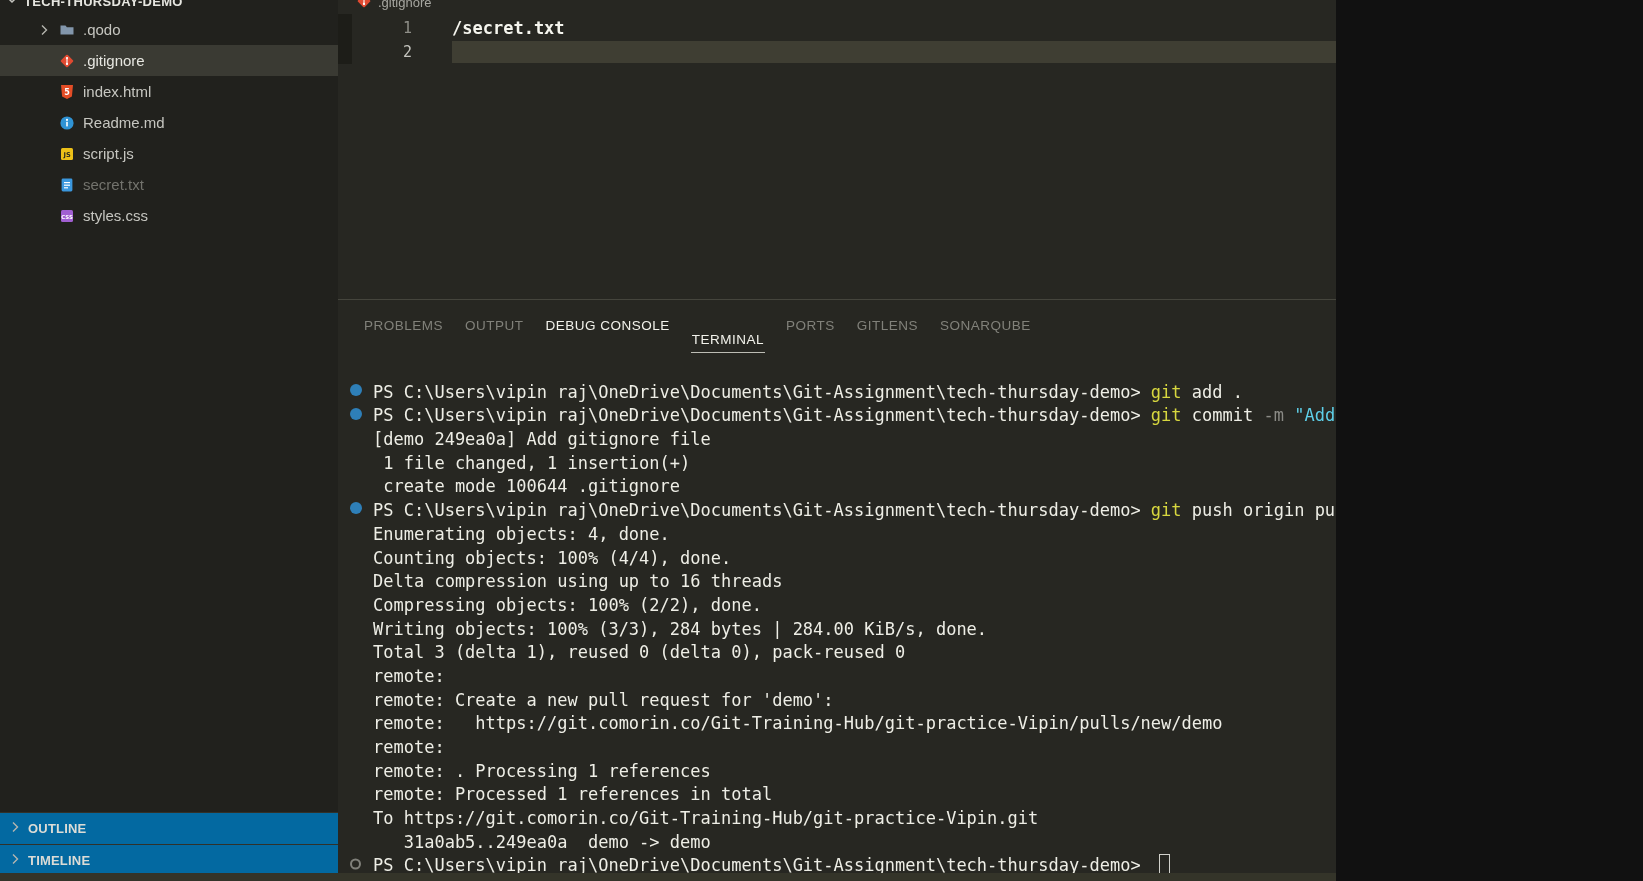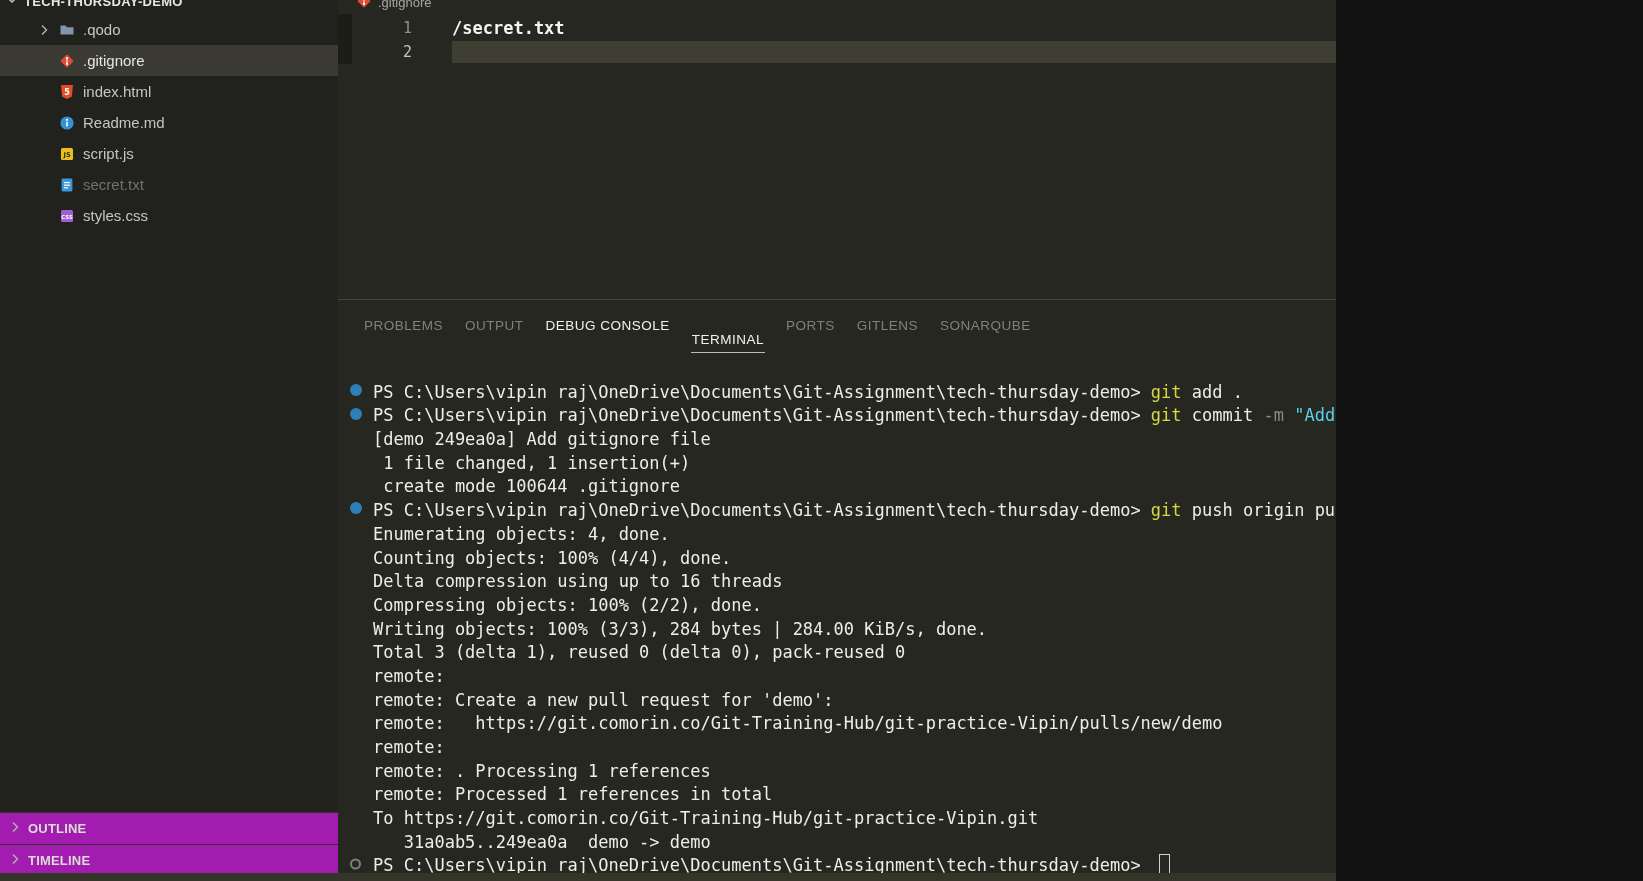--- a/index.html
+++ b/index.html
@@ -14,21 +14,21 @@
   .tree{position:absolute;top:14px;left:0;right:0;}
   .tree-row{display:flex;align-items:center;height:31px;padding-left:36px;font-size:15px;
        color:#c6c6c0;cursor:pointer;}
   .tree-row.selected{background:#3a3a33;color:#e6e6e0;}
   .tree-row .chev-slot{width:22px;height:16px;display:flex;align-items:center;flex:none;}
   .tree-row .ficon{width:17px;height:17px;margin-right:8px;flex:none;display:flex;align-items:center;justify-content:center;}
   .tree-row .flabel{white-space:nowrap;}
   .tree-row.dimmed .flabel{color:#73736d;}
   .sections{position:absolute;left:0;right:0;top:812px;}
   .section-row{height:31px;display:flex;align-items:center;padding-left:7px;gap:5px;
-       background:#a21caf;border-top:1px solid #31312a;font-weight:bold;font-size:13px;
+       background:#0369a1;border-top:1px solid #31312a;font-weight:bold;font-size:13px;
        color:#dddDD7;color:#dddd d7;color:#dcdcd6;letter-spacing:.2px;cursor:pointer;}
 
   
   .editor{position:absolute;left:338px;top:0;width:1305px;height:299px;background:#272722;}
   .breadcrumb{height:14px;overflow:hidden;}
   .breadcrumb-inner{display:flex;align-items:center;gap:6px;height:24px;margin-top:-10px;
        padding-left:18px;font-size:13px;color:#a6a6a0;}
   .glyph-shade{position:absolute;left:0;top:14px;width:14px;height:50px;background:#1d1d18;}
   .code-area{position:absolute;top:16px;left:0;right:0;
        font-family:"DejaVu Sans Mono",monospace;font-size:17px;}

